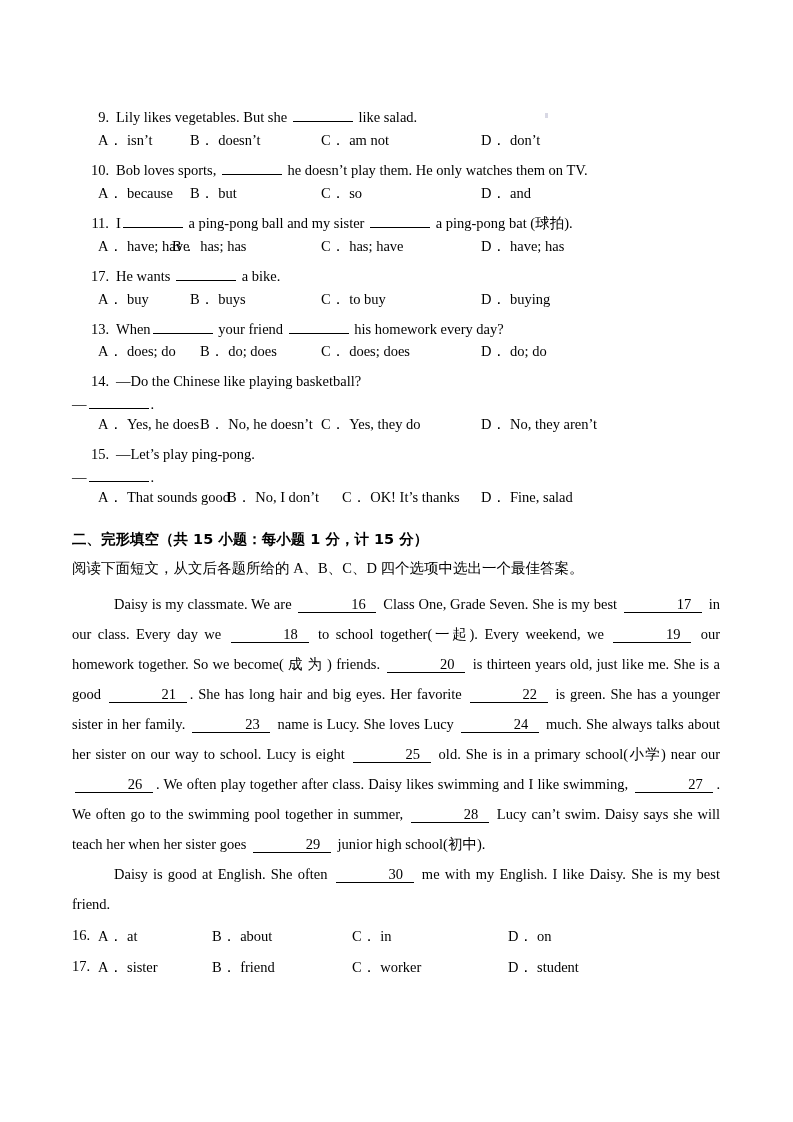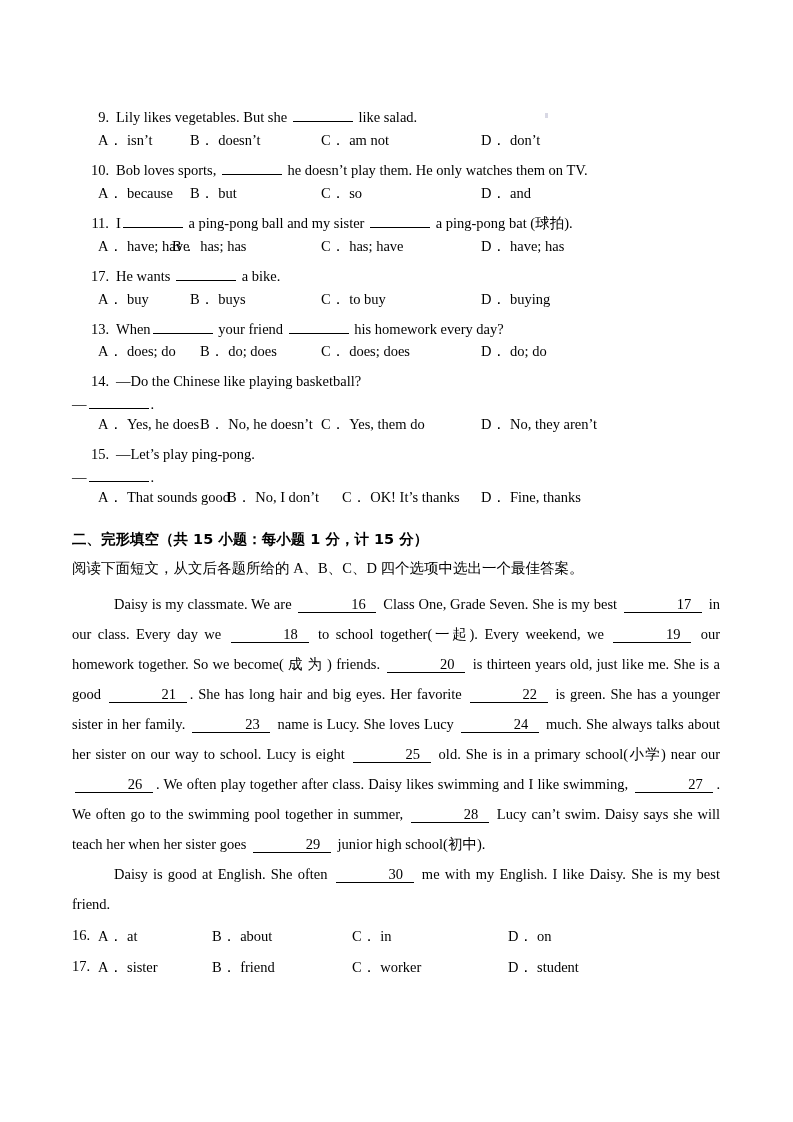--- a/index.html
+++ b/index.html
@@ -193,30 +193,30 @@
           <span class="opt a"><span class="lab">A．</span><span>does; do</span></span>
           <span class="opt b"><span class="lab">B．</span><span>do; does</span></span>
           <span class="opt c"><span class="lab">C．</span><span>does; does</span></span>
           <span class="opt d"><span class="lab">D．</span><span>do; do</span></span>
         </div>
         <div class="q"><span class="q-num">14.</span><span class="q-body">—Do the Chinese like playing basketball?</span></div>
         <div class="dialog-ans"><span class="dash">—</span><span class="blank w1"></span><span>.</span></div>
         <div class="opts layout-wide">
           <span class="opt a"><span class="lab">A．</span><span>Yes, he does</span></span>
           <span class="opt b"><span class="lab">B．</span><span>No, he doesn’t</span></span>
-          <span class="opt c"><span class="lab">C．</span><span>Yes, them do</span></span>
+          <span class="opt c"><span class="lab">C．</span><span>Yes, they do</span></span>
           <span class="opt d"><span class="lab">D．</span><span>No, they aren’t</span></span>
         </div>
         <div class="q"><span class="q-num">15.</span><span class="q-body">—Let’s play ping-pong.</span></div>
         <div class="dialog-ans"><span class="dash">—</span><span class="blank w1"></span><span>.</span></div>
         <div class="opts layout-run">
           <span class="opt a"><span class="lab">A．</span><span>That sounds good</span></span>
           <span class="opt b"><span class="lab">B．</span><span>No, I don’t</span></span>
           <span class="opt c"><span class="lab">C．</span><span>OK! It’s thanks</span></span>
-          <span class="opt d"><span class="lab">D．</span><span>Fine, thanks</span></span>
+          <span class="opt d"><span class="lab">D．</span><span>Fine, salad</span></span>
         </div>
       </div>
     <div class="section-head">二、完形填空（共 15 小题：每小题 1 分，计 15 分）</div>
     <div class="instructions">阅读下面短文，从文后各题所给的 A、B、C、D 四个选项中选出一个最佳答案。</div>
     <div class="passage" id="cloze-passage">
         <p class="indent">Daisy is my classmate. We are <span class="cblank">16</span> Class One, Grade Seven. She is my best <span class="cblank">17</span> in our class. Every day we <span class="cblank">18</span> to school together(一起). Every weekend, we <span class="cblank">19</span> our homework together. So we become( 成 为 ) friends. <span class="cblank">20</span> is thirteen years old, just like me. She is a good <span class="cblank">21</span>. She has long hair and big eyes. Her favorite <span class="cblank">22</span> is green. She has a younger sister in her family. <span class="cblank">23</span> name is Lucy. She loves Lucy <span class="cblank">24</span> much. She always talks about her sister on our way to school. Lucy is eight <span class="cblank">25</span> old. She is in a primary school(小学) near our <span class="cblank">26</span>. We often play together after class. Daisy likes swimming and I like swimming, <span class="cblank">27</span>. We often go to the swimming pool together in summer, <span class="cblank">28</span> Lucy can’t swim. Daisy says she will teach her when her sister goes <span class="cblank">29</span> junior high school(初中).</p>
         <p class="indent">Daisy is good at English. She often <span class="cblank">30</span> me with my English. I like Daisy. She is my best friend.</p>
       </div>
     <div class="cloze-opts-wrap" id="cloze-options">
         <div class="opts layout-cloze">

